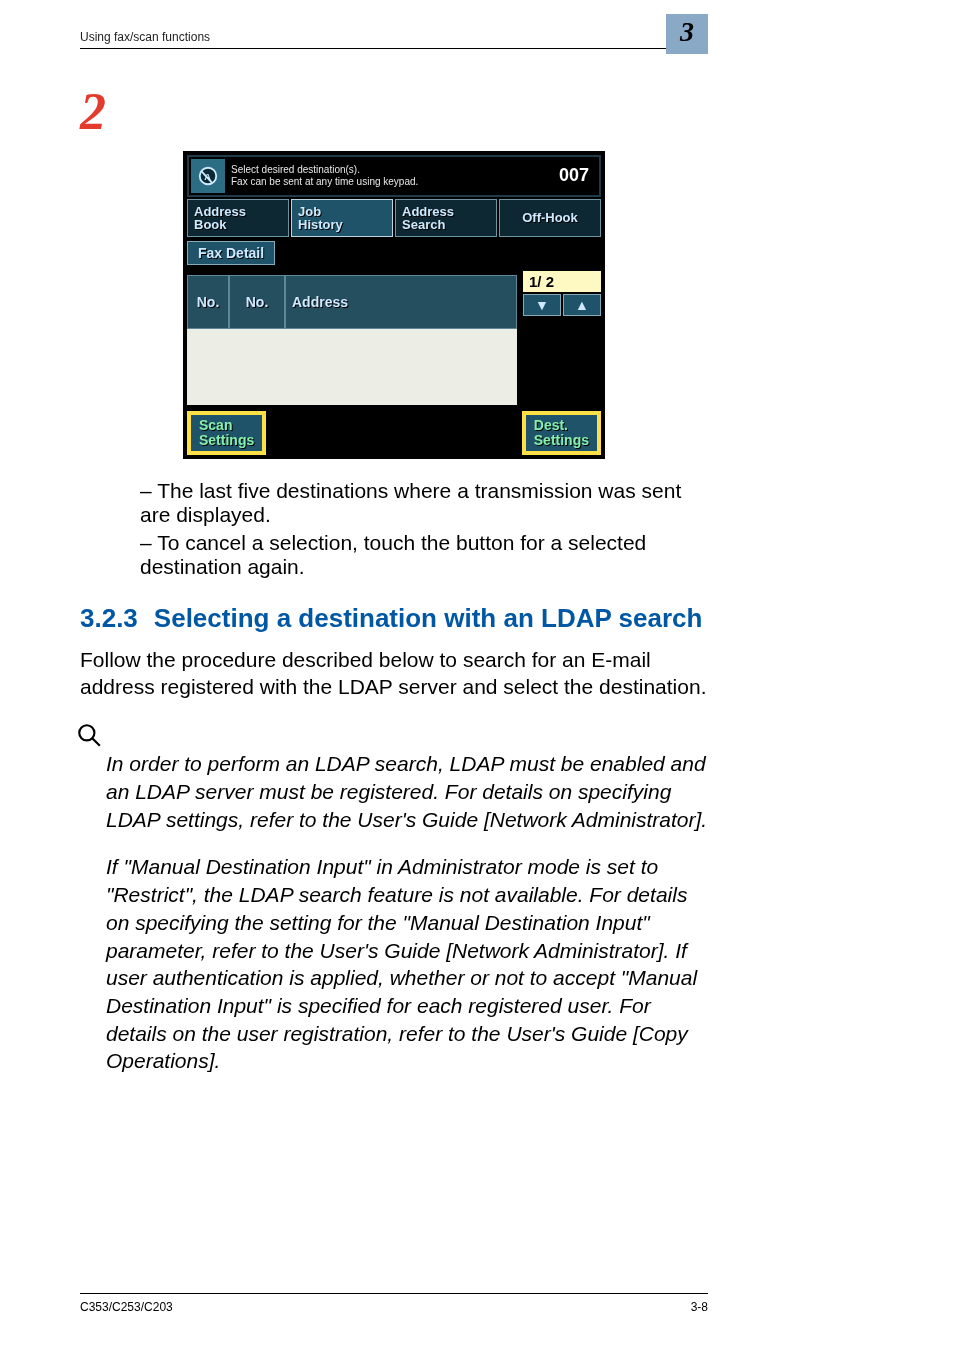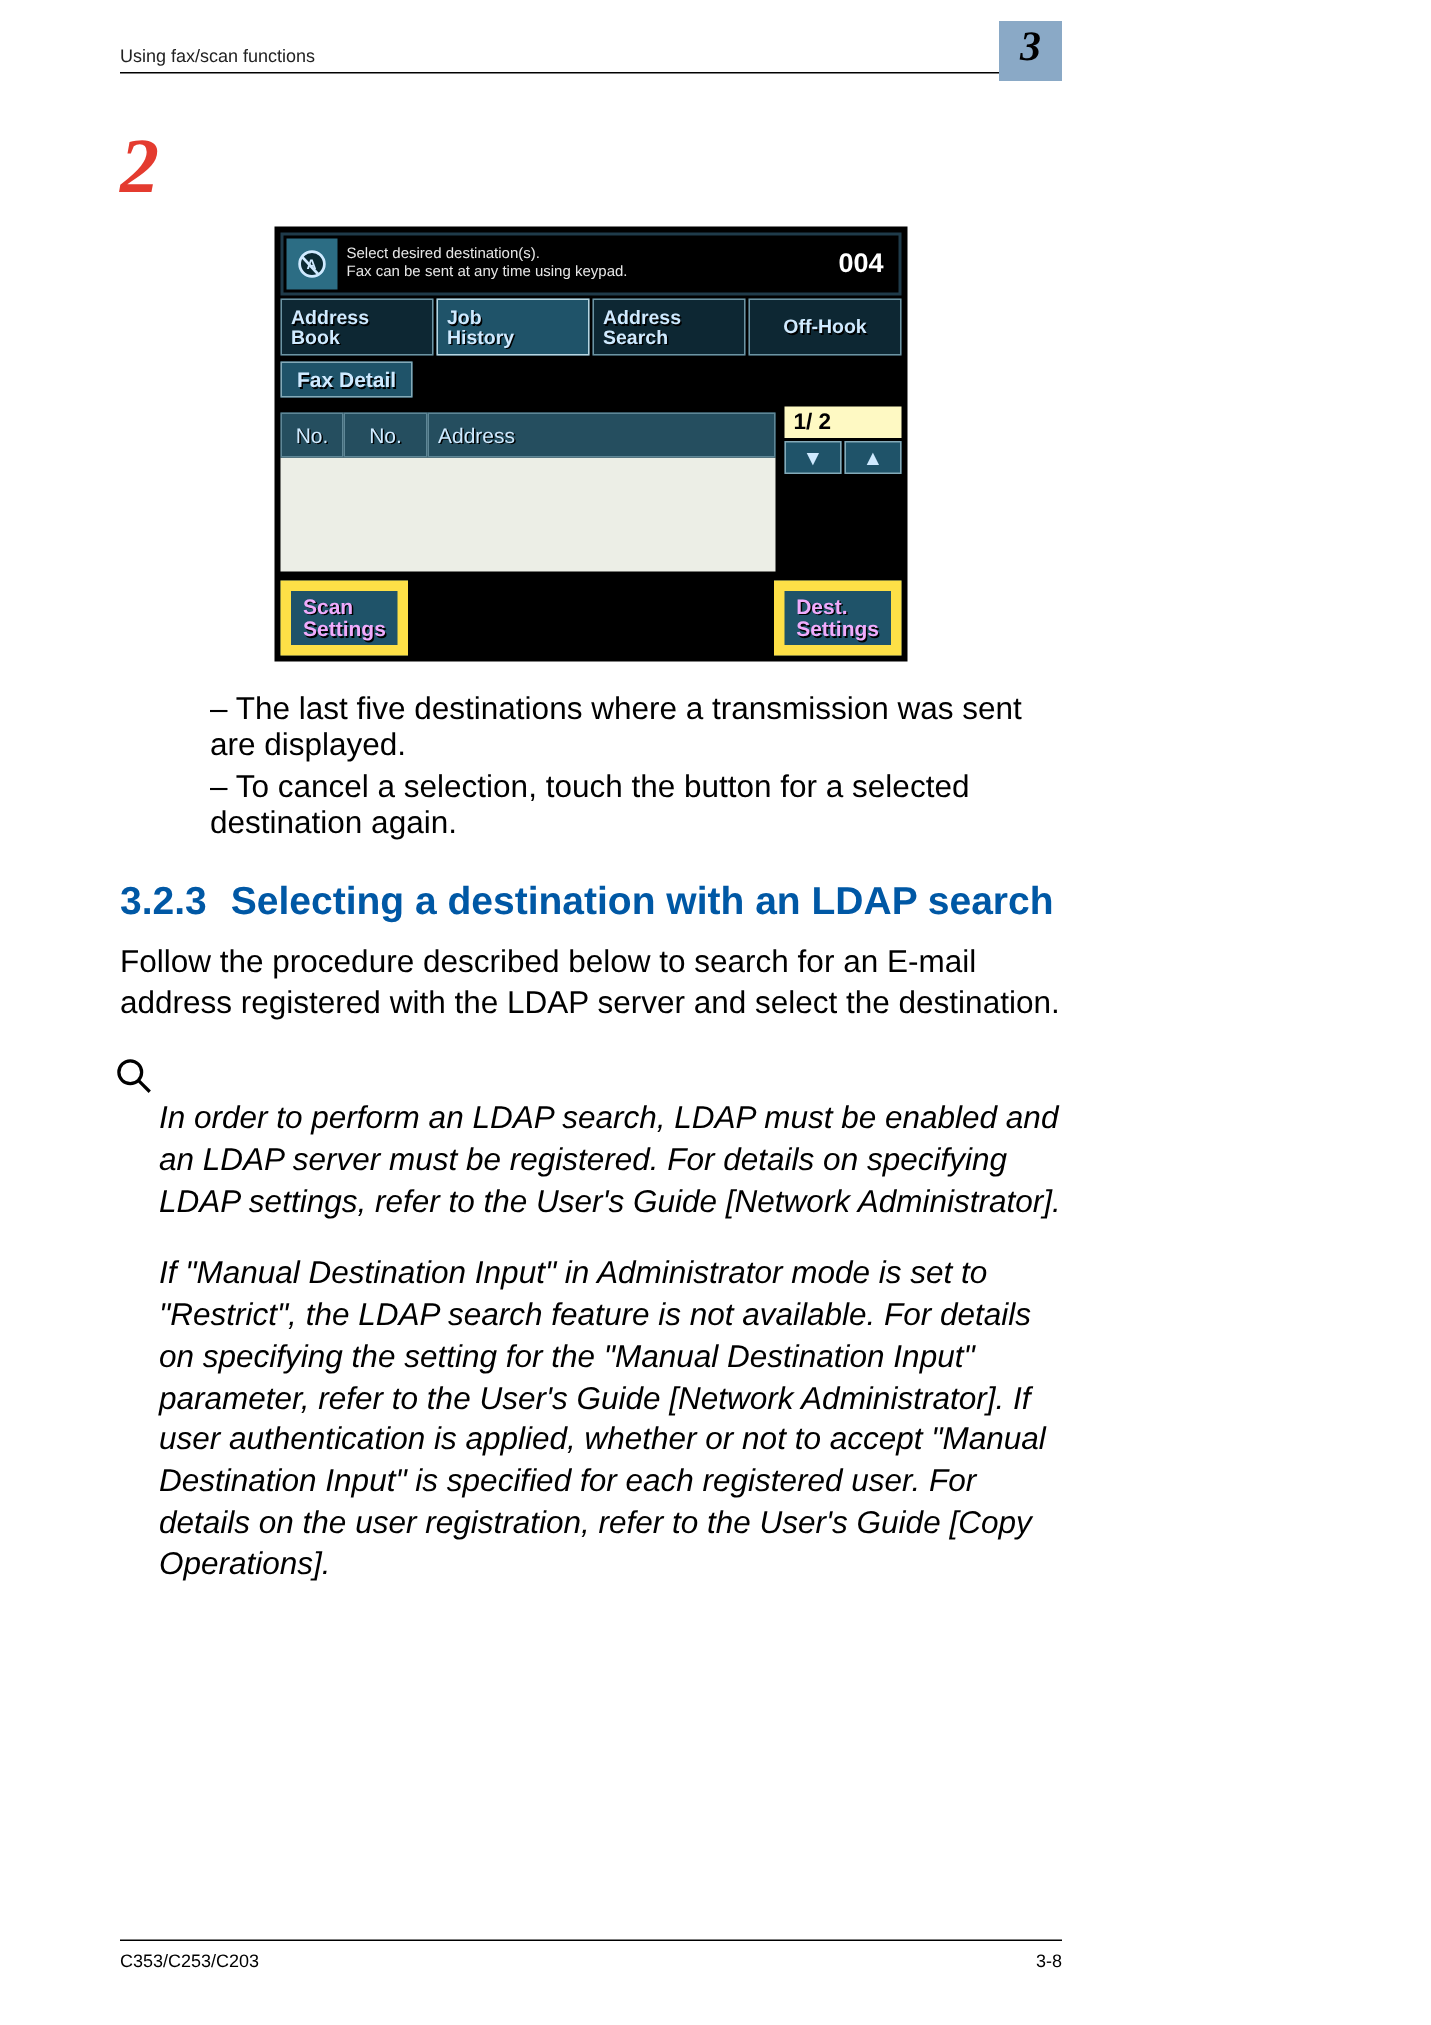--- a/index.html
+++ b/index.html
@@ -18,29 +18,29 @@
   .scr-icon svg{width:22px;height:22px}
   .scr-top-msg{flex:1;font-size:10px;color:#e7e7e7;line-height:12px;padding:2px 4px}
   .scr-top-count{font-size:18px;font-weight:bold;color:#fff;padding:0 10px}
   .scr-tabs{display:flex;gap:2px;margin-top:2px;align-items:stretch}
   .scr-tab,.scr-btn{border:1px solid #6c94a3;background:#0d2733;color:#cfeaff;font-weight:bold;font-size:13px;line-height:13px;padding:4px 6px;text-align:left;text-shadow:1px 1px #000}
   .scr-tab{width:92px;height:28px;display:flex;align-items:center}
   .scr-tab.sel{background:#1f5369;border-color:#b7d6e2}
   .scr-off{margin-left:auto;width:92px;height:28px}
   .scr-sub{display:inline-block;background:#1f5369;border:1px solid #84aab8;color:#cfeaff;font-weight:bold;padding:3px 10px;margin-top:4px;text-shadow:1px 1px #000}
   .scr-table{margin-top:4px;display:flex}
-  .scr-th{background:#254e5f;border:1px solid #5f8797;font-weight:normal;color:#cfeaff;font-size:14px;padding:6px 0;text-align:center;text-shadow:1px 1px #000}
+  .scr-th{background:#254e5f;border:1px solid #5f8797;font-weight:bold;color:#cfeaff;font-size:14px;padding:18px 0;text-align:center;text-shadow:1px 1px #000}
   .scr-th.n1{width:40px}.scr-th.n2{width:54px}.scr-th.n3{flex:1}
   .scr-right{width:78px;margin-left:6px}
   .scr-pg{background:#fef9c3;color:#000;font-weight:bold;padding:2px 6px;font-size:15px}
   .scr-arrows{display:flex;gap:2px;margin-top:2px}
   .scr-ar{flex:1;background:#1f5369;border:1px solid #84aab8;height:20px;display:flex;align-items:center;justify-content:center;color:#cfeaff}
   .scr-body{background:#eceee6;height:76px;margin-top:0}
   .scr-bot{display:flex;margin-top:6px}
-  .scr-botbtn{background:#1f5369;border:7px solid #fde047;color:#f0abfc;font-weight:bold;padding:3px 8px;line-height:15px;text-shadow:1px 1px #000}
+  .scr-botbtn{background:#1f5369;border:4px solid #fde047;color:#86efac;font-weight:bold;padding:3px 8px;line-height:15px;text-shadow:1px 1px #000}
   .notes{margin-left:60px;font-size:21px}
   .notes div{margin-bottom:4px}
   .sect-h{color:#0058a5;font-weight:bold;font-size:26px;margin-top:24px}
   .sect-h .num{margin-right:16px}
   .body-p{font-size:21px;margin-top:12px;line-height:1.3}
   .detail-row{margin-top:22px;display:flex;align-items:flex-end}
   .mag{width:26px;height:26px;margin-left:-4px}
   .detail-lbl{font-weight:bold;font-size:21px;margin-top:-2px;margin-left:26px}
   .detail-body{font-style:italic;font-size:21px;margin-left:26px;line-height:1.32;margin-top:2px}
   .ftr{position:absolute;left:80px;right:68px;bottom:36px;border-top:1px solid #000;display:flex;justify-content:space-between;font-size:12px;padding-top:6px}
@@ -65,21 +65,21 @@
           <svg viewBox="0 0 24 24">
               <circle cx="12" cy="12" r="9" fill="#0a2a33" stroke="#cfeaff" stroke-width="2"></circle>
               <path d="M5 7 L17 20" stroke="#cfeaff" stroke-width="2"></path>
               <text x="8" y="16" font-size="10" fill="#cfeaff" font-weight="bold">A</text>
             </svg>
         </div>
         <div class="scr-top-msg">
           <div>Select desired destination(s).</div>
           <div>Fax can be sent at any time using keypad.</div>
         </div>
-        <div class="scr-top-count">004</div>
+        <div class="scr-top-count">007</div>
       </div>
 
       <div class="scr-tabs">
         <div class="scr-tab" style="white-space:pre">Address
 Book</div>
         <div class="scr-tab sel" style="white-space:pre">Job
 History</div>
         <div class="scr-tab" style="white-space:pre">Address
 Search</div>
         <div class="scr-tab scr-off" style="justify-content:center">Off-Hook</div>

